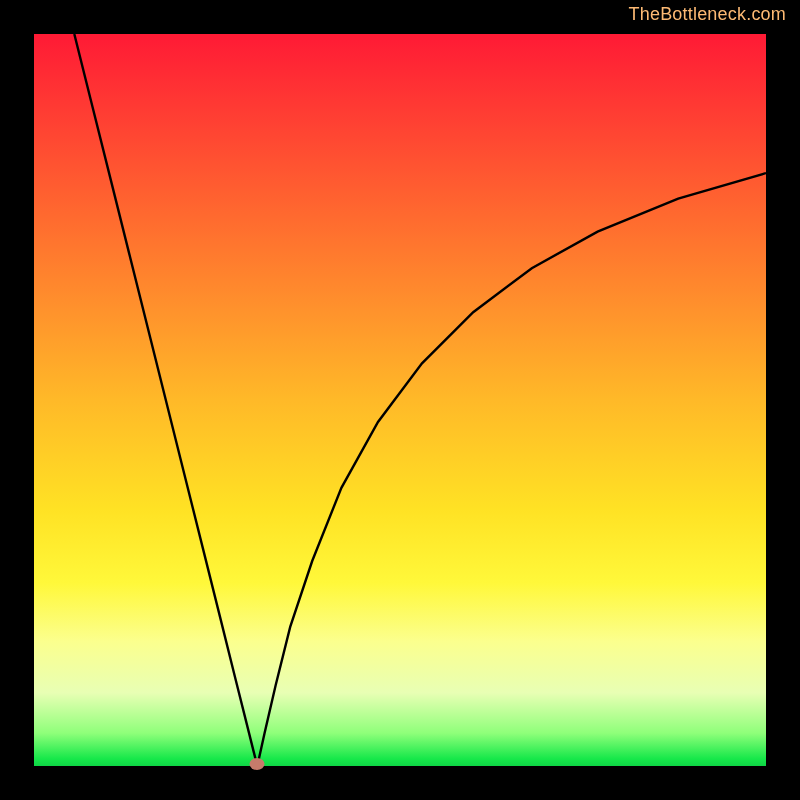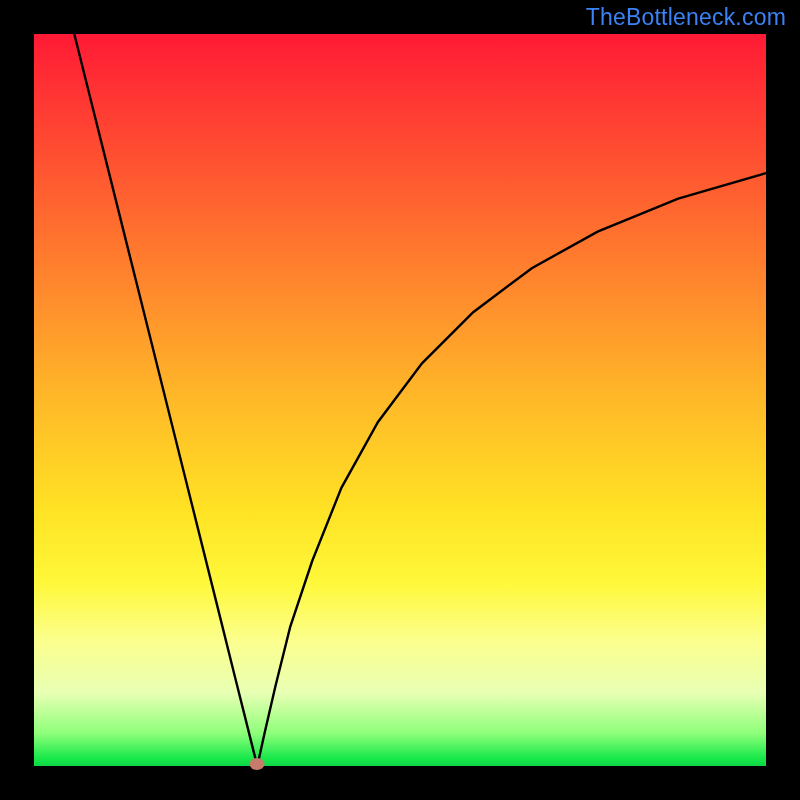--- a/index.html
+++ b/index.html
@@ -14,22 +14,22 @@
   .frame {
     position: relative;
     width: 800px;
     height: 800px;
     background: #000;
   }
   .watermark {
     position: absolute;
     top: 4px;
     right: 14px;
-    color: #3b82f6;
-    font-size: 23px;
+    color: #fdba74;
+    font-size: 18px;
     font-weight: 400;
     letter-spacing: 0.2px;
     z-index: 10;
     user-select: none;
   }
   .plot-area {
     position: absolute;
     left: 34px;
     top: 34px;
     width: 732px;

